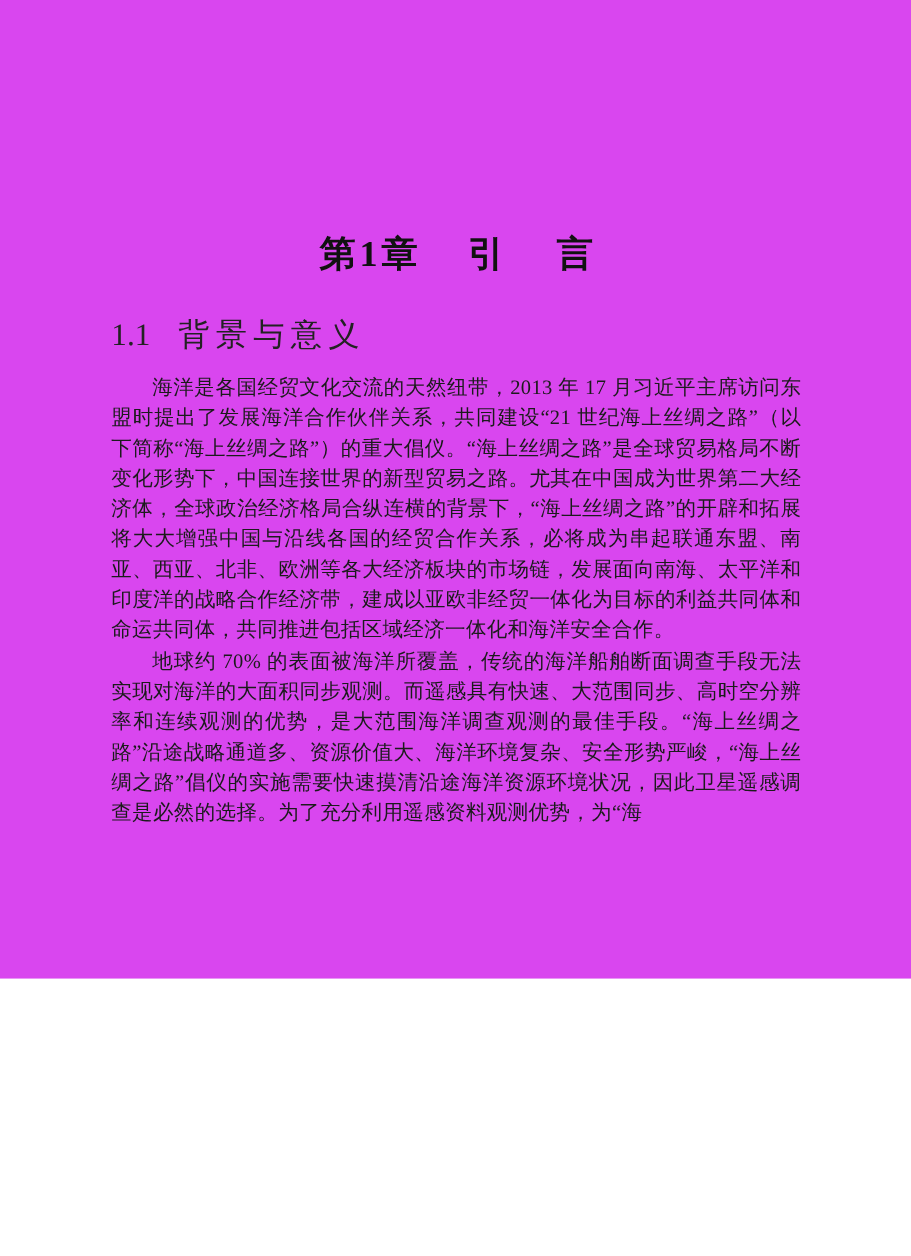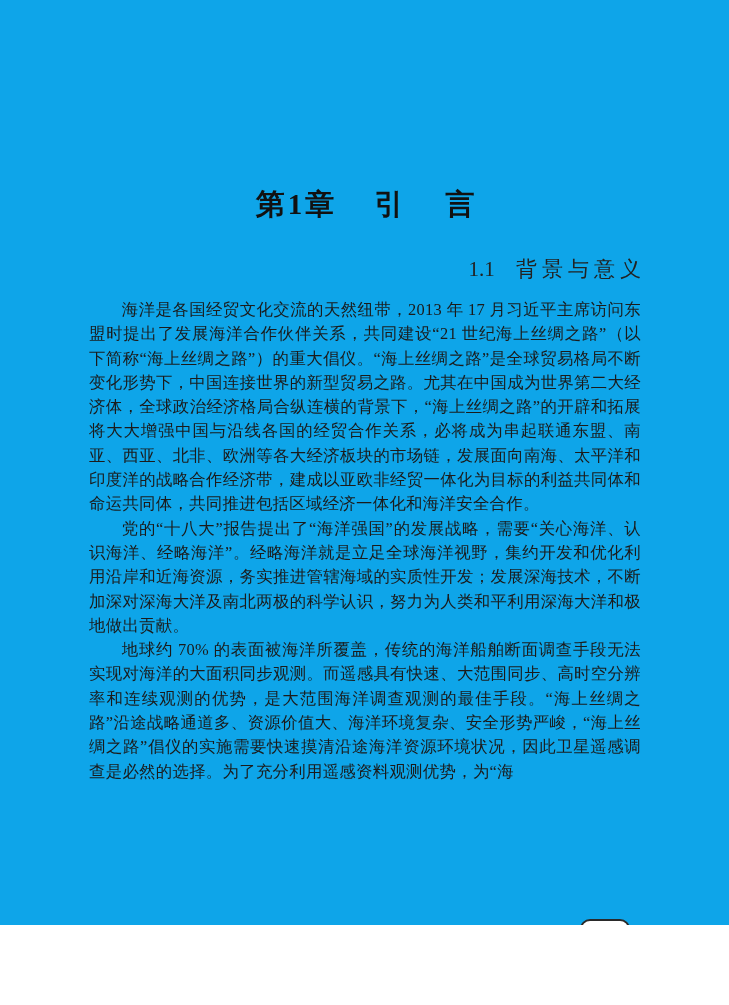--- a/index.html
+++ b/index.html
@@ -3,22 +3,22 @@
 <meta charset="utf-8">
 <style>
   html, body {
     margin: 0;
     padding: 0;
     background: #ffffff;
   }
   .page {
     position: relative;
     width: 729px;
-    height: 925px;
-    background: #0ea5e9;
+    height: 783px;
+    background: #d946ef;
     overflow: hidden;
     font-family: "Liberation Serif", "DejaVu Serif", serif;
     color: #1b1b1b;
   }
   .content {
     position: absolute;
     left: 89px;
     top: 0;
     width: 552px;
   }
@@ -32,22 +32,22 @@
   }
   .chapter-number {
     letter-spacing: 3px;
   }
   .chapter-title-text {
     margin-left: 30px;
     letter-spacing: 42px;
     margin-right: -42px;
   }
   h2.section-heading {
-    text-align: right;
-    font-size: 21px;
+    text-align: left;
+    font-size: 25px;
     line-height: 26px;
     font-weight: 400;
     color: #222222;
   }
   h2.section-heading.first {
     margin: 34px 0 16px 0;
   }
   h2.section-heading.second {
     margin: 8px 0 14px 0;
   }
@@ -94,21 +94,20 @@
       <span class="chapter-title-text">引言</span>
     </h1>
 
     <h2 class="section-heading first">
       <span class="section-number">1.1</span>
       <span class="section-title-text">背景与意义</span>
     </h2>
 
     <p class="body-paragraph">海洋是各国经贸文化交流的天然纽带，2013 年 17 月习近平主席访问东盟时提出了发展海洋合作伙伴关系，共同建设“21 世纪海上丝绸之路”（以下简称“海上丝绸之路”）的重大倡仪。“海上丝绸之路”是全球贸易格局不断变化形势下，中国连接世界的新型贸易之路。尤其在中国成为世界第二大经济体，全球政治经济格局合纵连横的背景下，“海上丝绸之路”的开辟和拓展将大大增强中国与沿线各国的经贸合作关系，必将成为串起联通东盟、南亚、西亚、北非、欧洲等各大经济板块的市场链，发展面向南海、太平洋和印度洋的战略合作经济带，建成以亚欧非经贸一体化为目标的利益共同体和命运共同体，共同推进包括区域经济一体化和海洋安全合作。</p>
 
-    <p class="body-paragraph">党的“十八大”报告提出了“海洋强国”的发展战略，需要“关心海洋、认识海洋、经略海洋”。经略海洋就是立足全球海洋视野，集约开发和优化利用沿岸和近海资源，务实推进管辖海域的实质性开发；发展深海技术，不断加深对深海大洋及南北两极的科学认识，努力为人类和平利用深海大洋和极地做出贡献。</p>
 
 
 
     <p class="body-paragraph">地球约 70% 的表面被海洋所覆盖，传统的海洋船舶断面调查手段无法实现对海洋的大面积同步观测。而遥感具有快速、大范围同步、高时空分辨率和连续观测的优势，是大范围海洋调查观测的最佳手段。“海上丝绸之路”沿途战略通道多、资源价值大、海洋环境复杂、安全形势严峻，“海上丝绸之路”倡仪的实施需要快速摸清沿途海洋资源环境状况，因此卫星遥感调查是必然的选择。为了充分利用遥感资料观测优势，为“海</p>
 
   </div>
 
   <div class="page-num-box">
     <span>1</span>
   </div>

